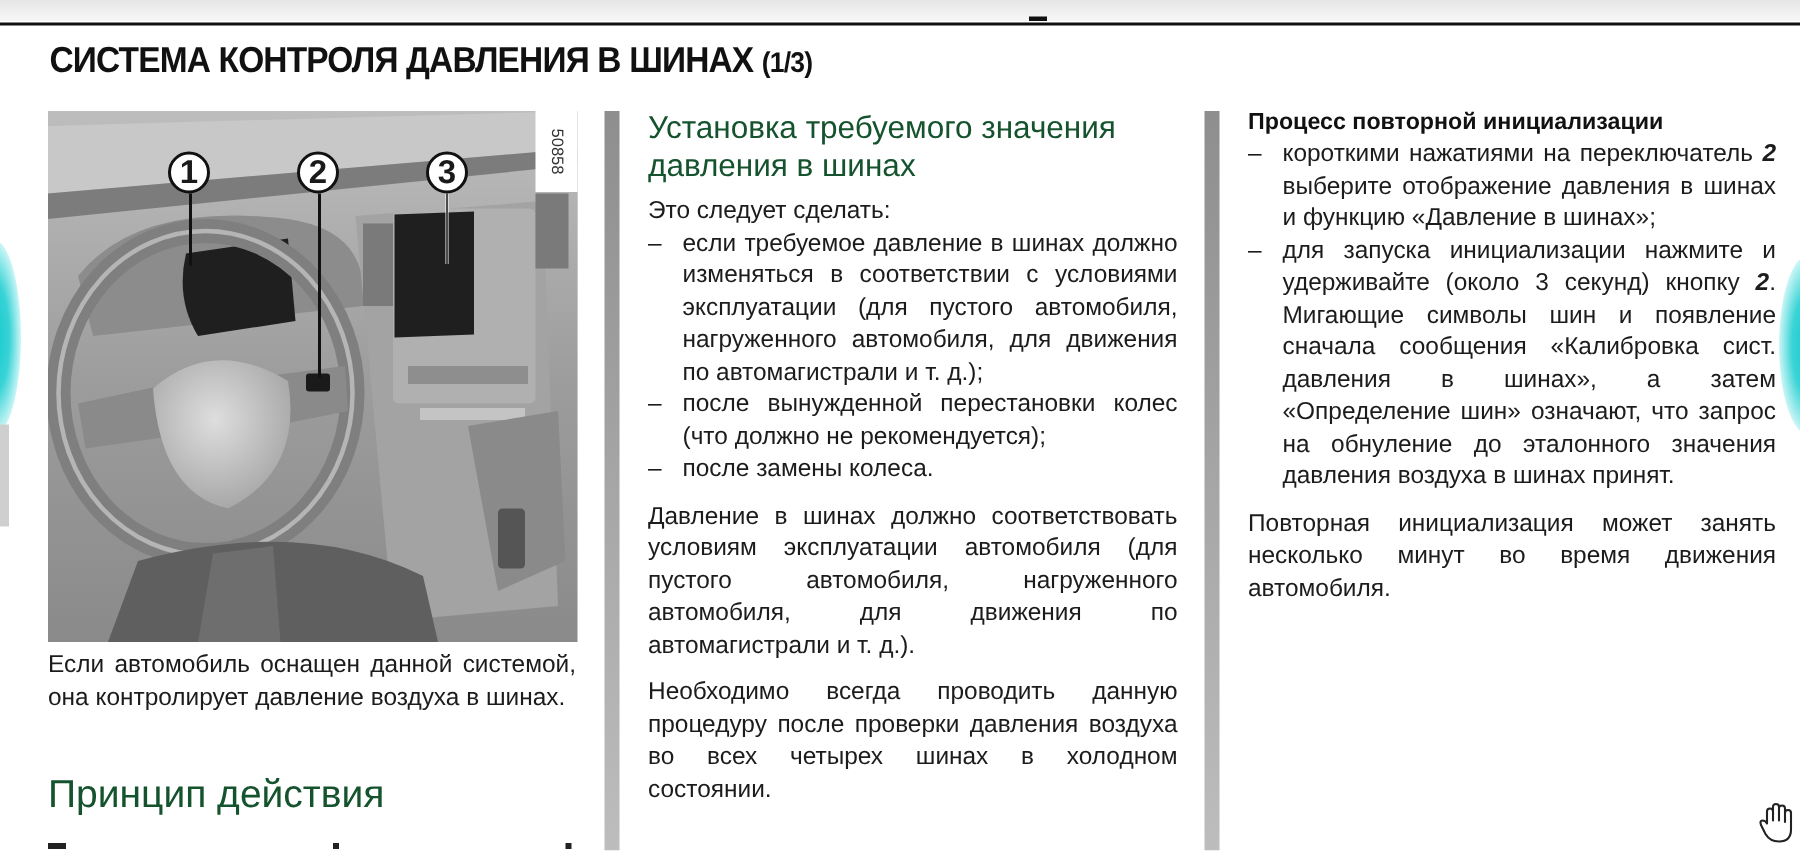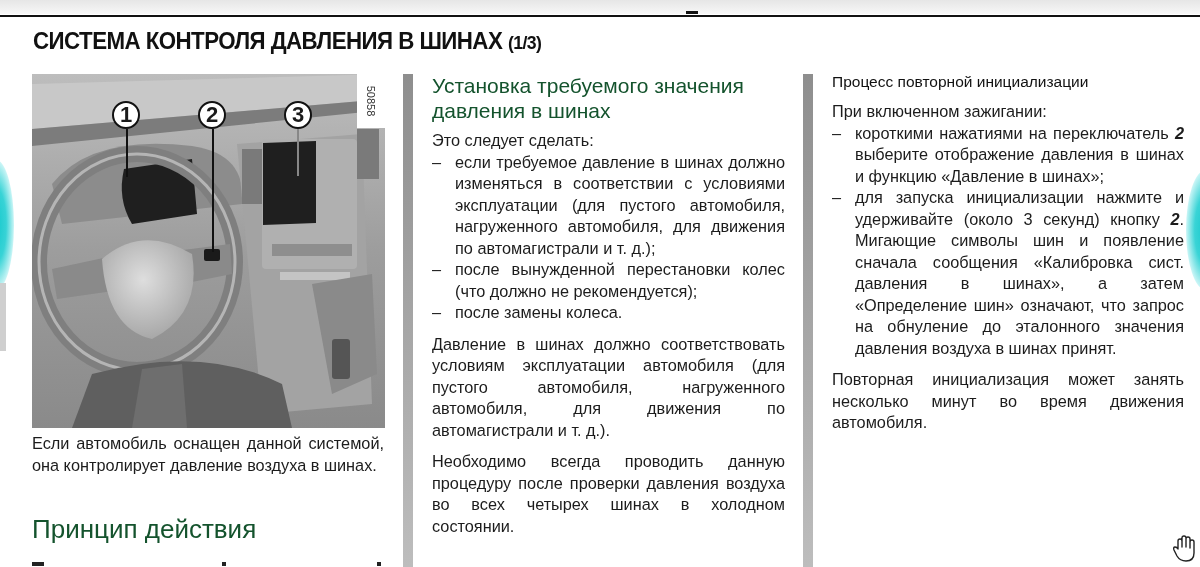--- a/index.html
+++ b/index.html
@@ -58,21 +58,21 @@
     position: absolute; top: 74px; width: 10px; height: 493px;
     background: linear-gradient(#8e8e8e, #bdbdbd);
   }
 
   .col { position: absolute; font-size: 16.3px; line-height: 21.5px; color: #1c1c1c; }
   .col p { margin: 0; }
   .col .gap { margin-top: 10px; }
   .col h2 {
     margin: 0; font-weight: normal; font-size: 21px; line-height: 25px; color: #14532d;
   }
-  .col h3 { margin: 0; font-weight: normal; font-size: 15.5px; line-height: 20px; color: #111; }
+  .col h3 { margin: 0; font-weight: bold; font-size: 15.5px; line-height: 20px; color: #111; }
   .dash-item { position: relative; padding-left: 23px; }
   .dash-item .dash { position: absolute; left: 0; top: 0; }
   .just { text-align: justify; }
 
   .col1 { left: 32px; top: 433px; width: 352px; }
   .col1 h2 { margin-top: 41px; font-size: 26px; }
   .col2 { left: 432px; top: 73px; width: 353px; }
   .col3 { left: 832px; top: 72px; width: 352px; }
 
   .cutline {
@@ -184,21 +184,20 @@
   <div class="dash-item just"><span class="dash">–</span><span>после вынужденной перестановки колес (что должно не рекомендуется);</span></div>
   <div class="dash-item just"><span class="dash">–</span><span>после замены колеса.</span></div>
   <p class="gap just">Давление в шинах должно соответствовать условиям эксплуатации автомобиля (для пустого автомобиля, нагруженного автомобиля, для движения по автомагистрали и т. д.).</p>
   <p class="gap just">Необходимо всегда проводить данную процедуру после проверки давления воздуха во всех четырех шинах в холодном состоянии.</p>
 </div>
 
 <div class="divider" style="left:803px;"></div>
 
 <div class="col col3">
   <h3>Процесс повторной инициализации</h3>
-  <p style="margin-top:9px;">При включенном зажигании:</p>
   <div class="dash-item just"><span class="dash">–</span><span>короткими нажатиями на переключатель </span><b><i>2</i></b><span> выберите отображение давления в шинах и функцию «Давление в шинах»;</span></div>
   <div class="dash-item just"><span class="dash">–</span><span>для запуска инициализации нажмите и удерживайте (около 3 секунд) кнопку </span><b><i>2</i></b><span>. Мигающие символы шин и появление сначала сообщения «Калибровка сист. давления в шинах», а затем «Определение шин» означают, что запрос на обнуление до эталонного значения давления воздуха в шинах принят.</span></div>
   <p class="gap just">Повторная инициализация может занять несколько минут во время движения автомобиля.</p>
 </div>
 
 <div class="hand-cursor">
   <svg width="26" height="28" viewBox="0 0 26 28">
     <path d="M6 14 L6 6 Q6 4 8 4 Q10 4 10 6 L10 12 L10 3 Q10 1 12 1 Q14 1 14 3 L14 12 L14 4 Q14 2 16 2 Q18 2 18 4 L18 13 L18 7 Q18 5 20 5 Q22 5 22 7 L22 18 Q22 26 14 26 Q8 26 5 21 L2 15 Q1 12 3 12 Q5 12 6 14 Z" fill="#fff" stroke="#222" stroke-width="1.4" stroke-linejoin="round"></path>
   </svg>
 </div>

